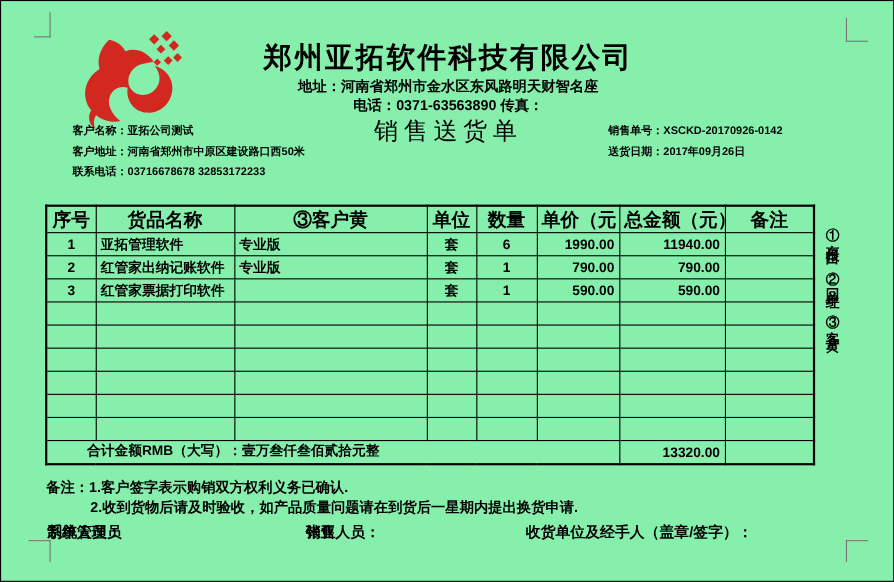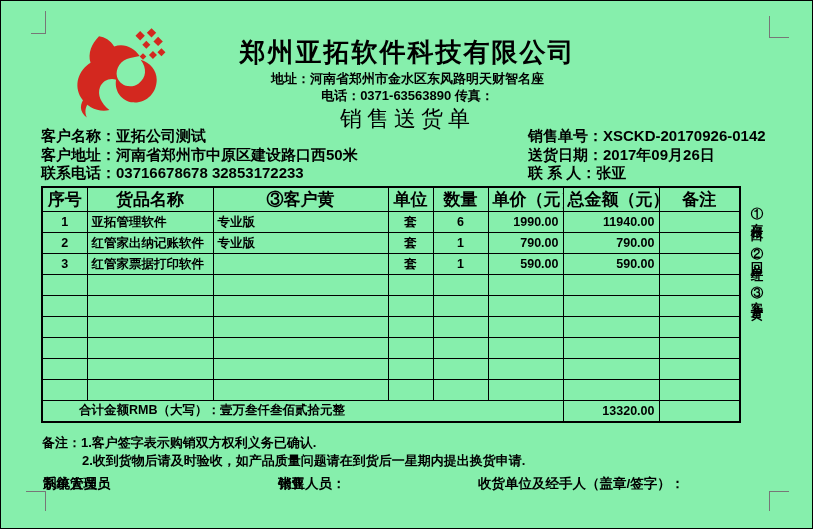--- a/index.html
+++ b/index.html
@@ -16,21 +16,21 @@
   .crop-br { left:768px; top:490px; width:20px; height:20px; border-top:1px solid #777; border-left:1px solid #777; }
 
   .logo { position:absolute; left:64px; top:27px; width:104px; height:92px; }
 
   .head { position:absolute; left:0; top:36px; width:813px; text-align:center; }
   .company { font-size:26px; font-weight:bold; letter-spacing:2px; line-height:30px; }
   .addr  { font-size:13px; font-weight:bold; line-height:17px; margin-top:3px; }
   .phone { font-size:13px; font-weight:bold; line-height:17px; }
   .doctitle { font-size:22px; font-weight:normal; letter-spacing:5px; line-height:26px; margin-top:2px; }
 
-  .info { position:absolute; top:126px; font-size:15px; font-weight:bold; }
+  .info { position:absolute; top:110px; font-size:10px; font-weight:bold;margin-left:25px; }
   .info-left  { left:40px; }
   .info-right { left:527px; }
   .info-line { height:18.5px; line-height:18.5px; white-space:nowrap; }
 
   table.goods {
     position:absolute; left:40px; top:185px; width:698px;
     border-collapse:collapse; table-layout:fixed;
     font-size:12.5px; font-weight:bold;
   }
   table.goods th, table.goods td { border:1px solid #000; padding:0 4px; overflow:hidden; white-space:nowrap; }
@@ -90,21 +90,20 @@
 
   <div class="info info-left">
     <div class="info-line"><span>客户名称：</span><span>亚拓公司测试</span></div>
     <div class="info-line"><span>客户地址：</span><span>河南省郑州市中原区建设路口西50米</span></div>
     <div class="info-line"><span>联系电话：</span><span>03716678678  32853172233</span></div>
   </div>
 
   <div class="info info-right">
     <div class="info-line"><span>销售单号：</span><span>XSCKD-20170926-0142</span></div>
     <div class="info-line"><span>送货日期：</span><span>2017年09月26日</span></div>
-    <div class="info-line"><span>联 系 人：</span><span>张亚</span></div>
   </div>
 
   <table class="goods">
     <colgroup>
       <col style="width:45px">
         <col style="width:126px">
         <col style="width:175px">
         <col style="width:45px">
       <col style="width:55px">
         <col style="width:75px">

